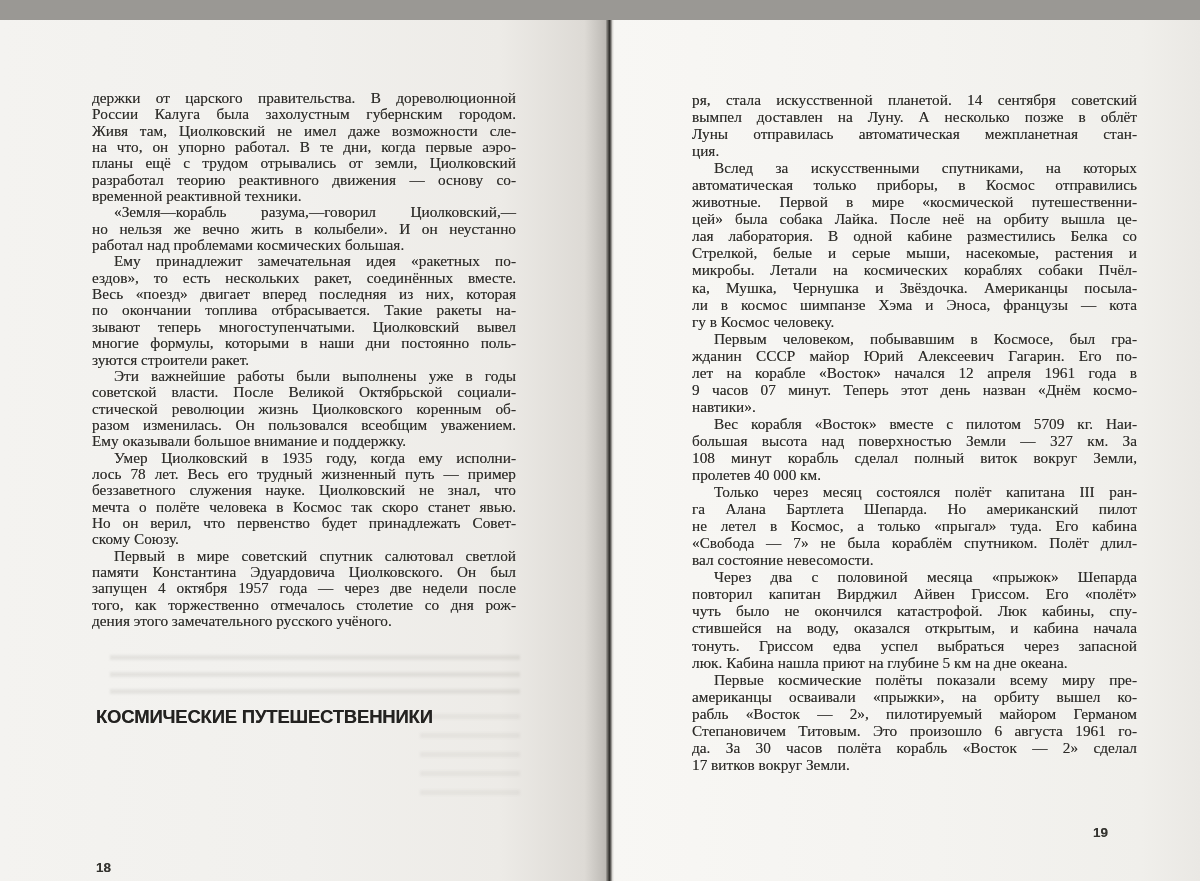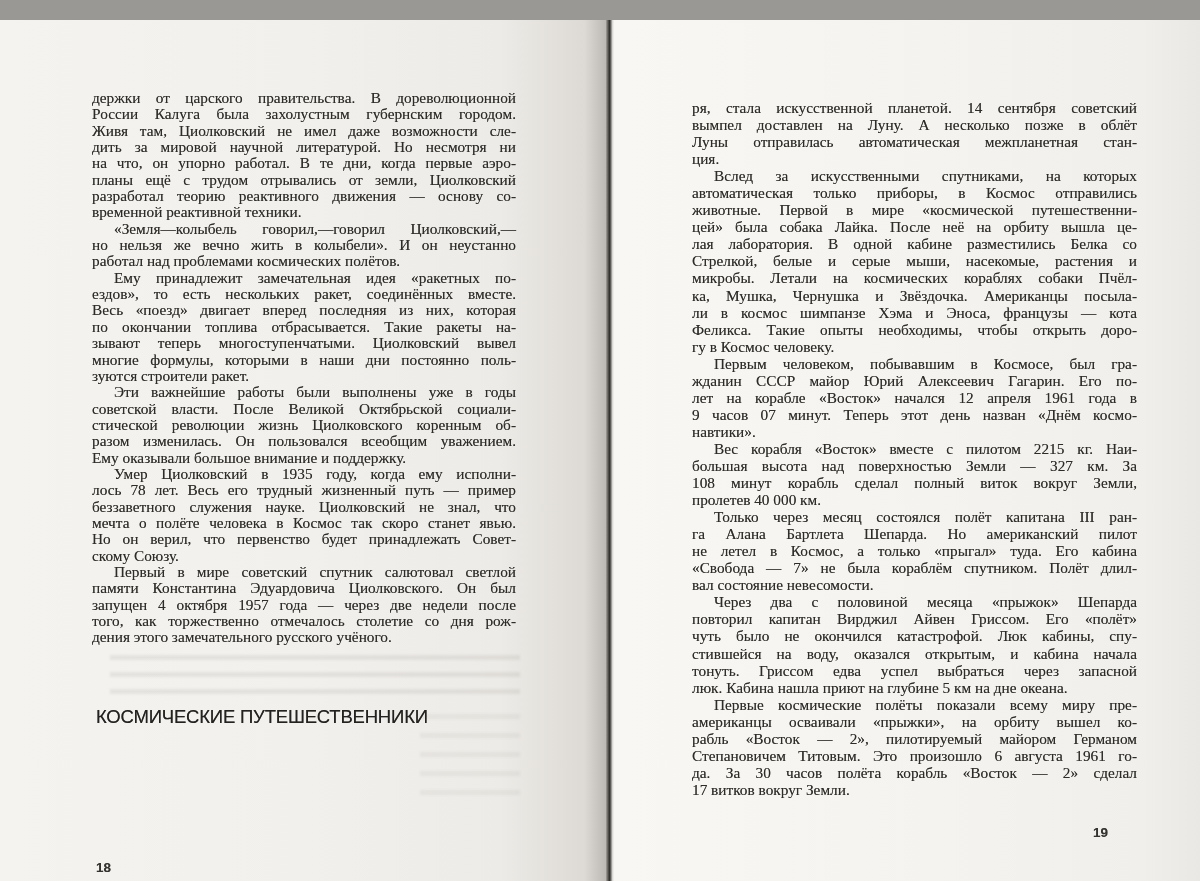--- a/index.html
+++ b/index.html
@@ -19,29 +19,29 @@
   .spine {
     position:absolute; left:606px; top:0; width:8px; height:881px;
     background:linear-gradient(90deg,#a5a29d 0%,#55534f 28%,#2e2d2b 46%,#6d6b67 60%,#d8d6d2 80%,#f7f6f3 100%);
   }
   .bottom-rule { position:absolute; left:610px; top:872px; width:590px; height:4px; background:#343330; }
   .bottom-strip { position:absolute; left:610px; top:876px; width:590px; height:5px; background:#dedcd8; }
 
   .textblock { position:absolute; font-size:15.3px; }
   .tb-left-top    { left:92px;  top:70px;  width:424px; line-height:16.35px; }
   .tb-left-bottom { left:92px;  top:741px; width:424px; line-height:16.35px; }
-  .tb-right       { left:692px; top:79px;  width:445px; line-height:17.05px; }
+  .tb-right       { left:692px; top:71px;  width:445px; line-height:17.05px; }
 
   .line { text-align:justify; text-align-last:justify; text-shadow:0 0 .4px rgba(43,42,38,.55); }
   .line.last { text-align-last:left; }
   .line.indent { text-indent:22px; }
 
   .heading {
     position:absolute; left:96px; top:686px; margin:0;
-    font-family:"Liberation Sans", sans-serif; font-weight:400;
+    font-family:"Liberation Sans", sans-serif; font-weight:700;
     font-size:18.5px; letter-spacing:-0.2px; color:#232220;
     text-shadow:0 0 .5px rgba(30,30,28,.6);
   }
   .pagenum {
     position:absolute; font-family:"Liberation Sans", sans-serif;
     font-weight:700; font-size:13.5px; color:#34332f;
     text-shadow:0 0 .4px rgba(40,40,35,.5);
   }
   .pn-left  { left:96px;  top:840px; }
   .pn-right { left:1093px; top:805px; }
@@ -71,30 +71,29 @@
   <div class="bottom-strip"></div>
 
   <div class="ghost"></div>
   <div class="ghost2"></div>
 
   <div class="textblock tb-left-top">
       <div>
         <div class="line">держки от царского правительства. В дореволюционной</div>
         <div class="line">России Калуга была захолустным губернским городом.</div>
         <div class="line">Живя там, Циолковский не имел даже возможности сле-</div>
-        <div class="line">дить за мировой научной литературой. Но несмотря ни</div>
         <div class="line">на что, он упорно работал. В те дни, когда первые аэро-</div>
         <div class="line">планы ещё с трудом отрывались от земли, Циолковский</div>
         <div class="line">разработал теорию реактивного движения — основу со-</div>
         <div class="line last">временной реактивной техники.</div>
       </div>
       <div>
-        <div class="line indent">«Земля—колыбель говорил,—говорил Циолковский,—</div>
+        <div class="line indent">«Земля—корабль разума,—говорил Циолковский,—</div>
         <div class="line">но нельзя же вечно жить в колыбели». И он неустанно</div>
-        <div class="line last">работал над проблемами космических полётов.</div>
+        <div class="line last">работал над проблемами космических большая.</div>
       </div>
       <div>
         <div class="line indent">Ему принадлежит замечательная идея «ракетных по-</div>
         <div class="line">ездов», то есть нескольких ракет, соединённых вместе.</div>
         <div class="line">Весь «поезд» двигает вперед последняя из них, которая</div>
         <div class="line">по окончании топлива отбрасывается. Такие ракеты на-</div>
         <div class="line">зывают теперь многоступенчатыми. Циолковский вывел</div>
         <div class="line">многие формулы, которыми в наши дни постоянно поль-</div>
         <div class="line last">зуются строители ракет.</div>
       </div>
@@ -137,32 +136,31 @@
       <div>
         <div class="line indent">Вслед за искусственными спутниками, на которых</div>
         <div class="line">автоматическая только приборы, в Космос отправились</div>
         <div class="line">животные. Первой в мире «космической путешественни-</div>
         <div class="line">цей» была собака Лайка. После неё на орбиту вышла це-</div>
         <div class="line">лая лаборатория. В одной кабине разместились Белка со</div>
         <div class="line">Стрелкой, белые и серые мыши, насекомые, растения и</div>
         <div class="line">микробы. Летали на космических кораблях собаки Пчёл-</div>
         <div class="line">ка, Мушка, Чернушка и Звёздочка. Американцы посыла-</div>
         <div class="line">ли в космос шимпанзе Хэма и Эноса, французы — кота</div>
-        <div class="line">Феликса. Такие опыты необходимы, чтобы открыть доро-</div>
         <div class="line last">гу в Космос человеку.</div>
       </div>
       <div>
         <div class="line indent">Первым человеком, побывавшим в Космосе, был гра-</div>
         <div class="line">жданин СССР майор Юрий Алексеевич Гагарин. Его по-</div>
         <div class="line">лет на корабле «Восток» начался 12 апреля 1961 года в</div>
         <div class="line">9 часов 07 минут. Теперь этот день назван «Днём космо-</div>
         <div class="line last">навтики».</div>
       </div>
       <div>
-        <div class="line indent">Вес корабля «Восток» вместе с пилотом 2215 кг. Наи-</div>
+        <div class="line indent">Вес корабля «Восток» вместе с пилотом 5709 кг. Наи-</div>
         <div class="line">большая высота над поверхностью Земли — 327 км. За</div>
         <div class="line">108 минут корабль сделал полный виток вокруг Земли,</div>
         <div class="line last">пролетев 40 000 км.</div>
       </div>
       <div>
         <div class="line indent">Только через месяц состоялся полёт капитана III ран-</div>
         <div class="line">га Алана Бартлета Шепарда. Но американский пилот</div>
         <div class="line">не летел в Космос, а только «прыгал» туда. Его кабина</div>
         <div class="line">«Свобода — 7» не была кораблём спутником. Полёт длил-</div>
         <div class="line last">вал состояние невесомости.</div>

